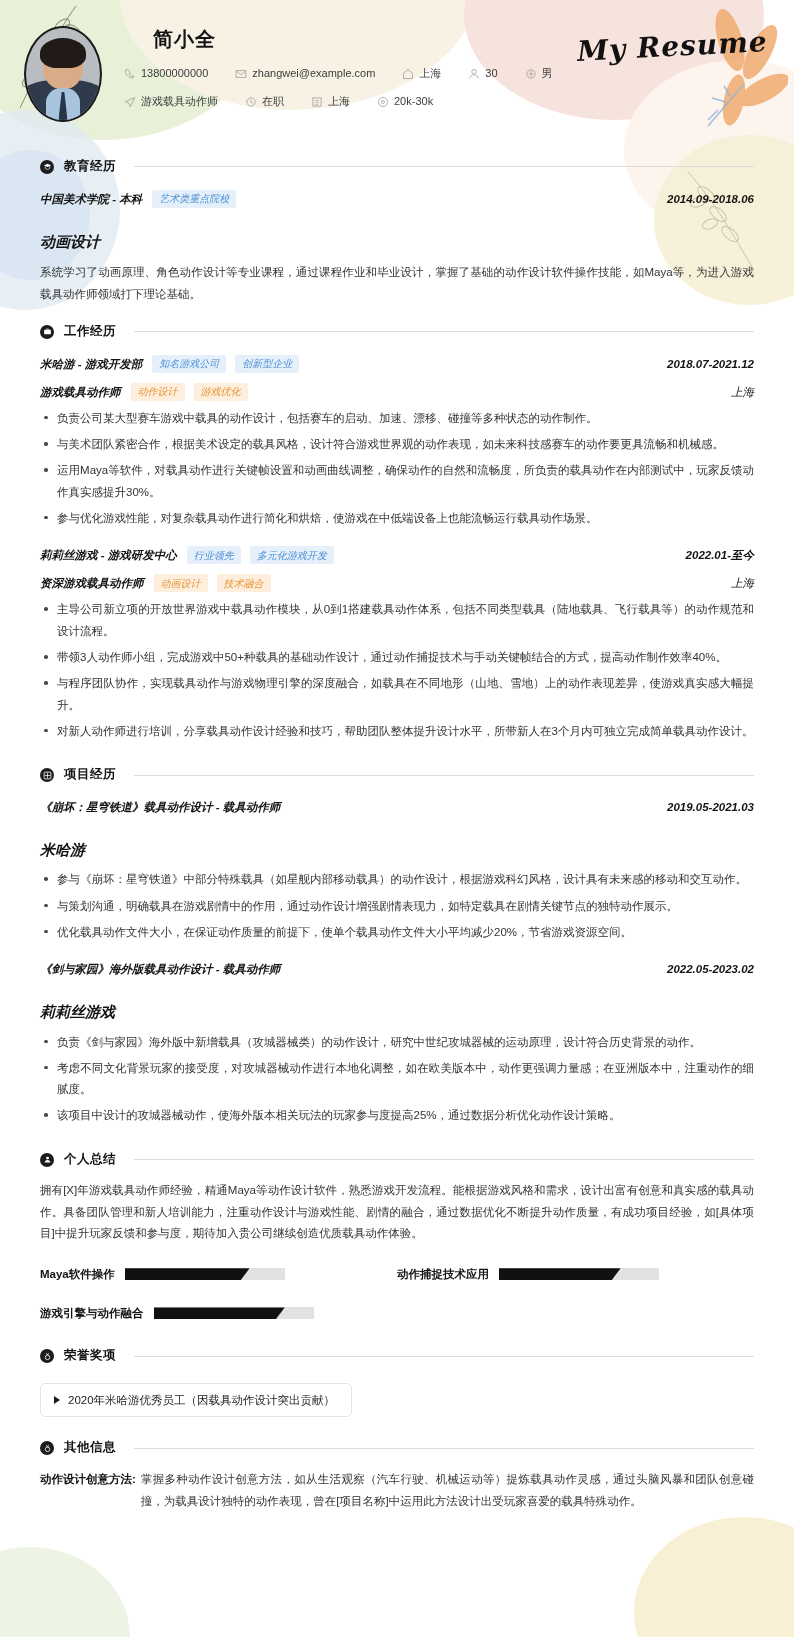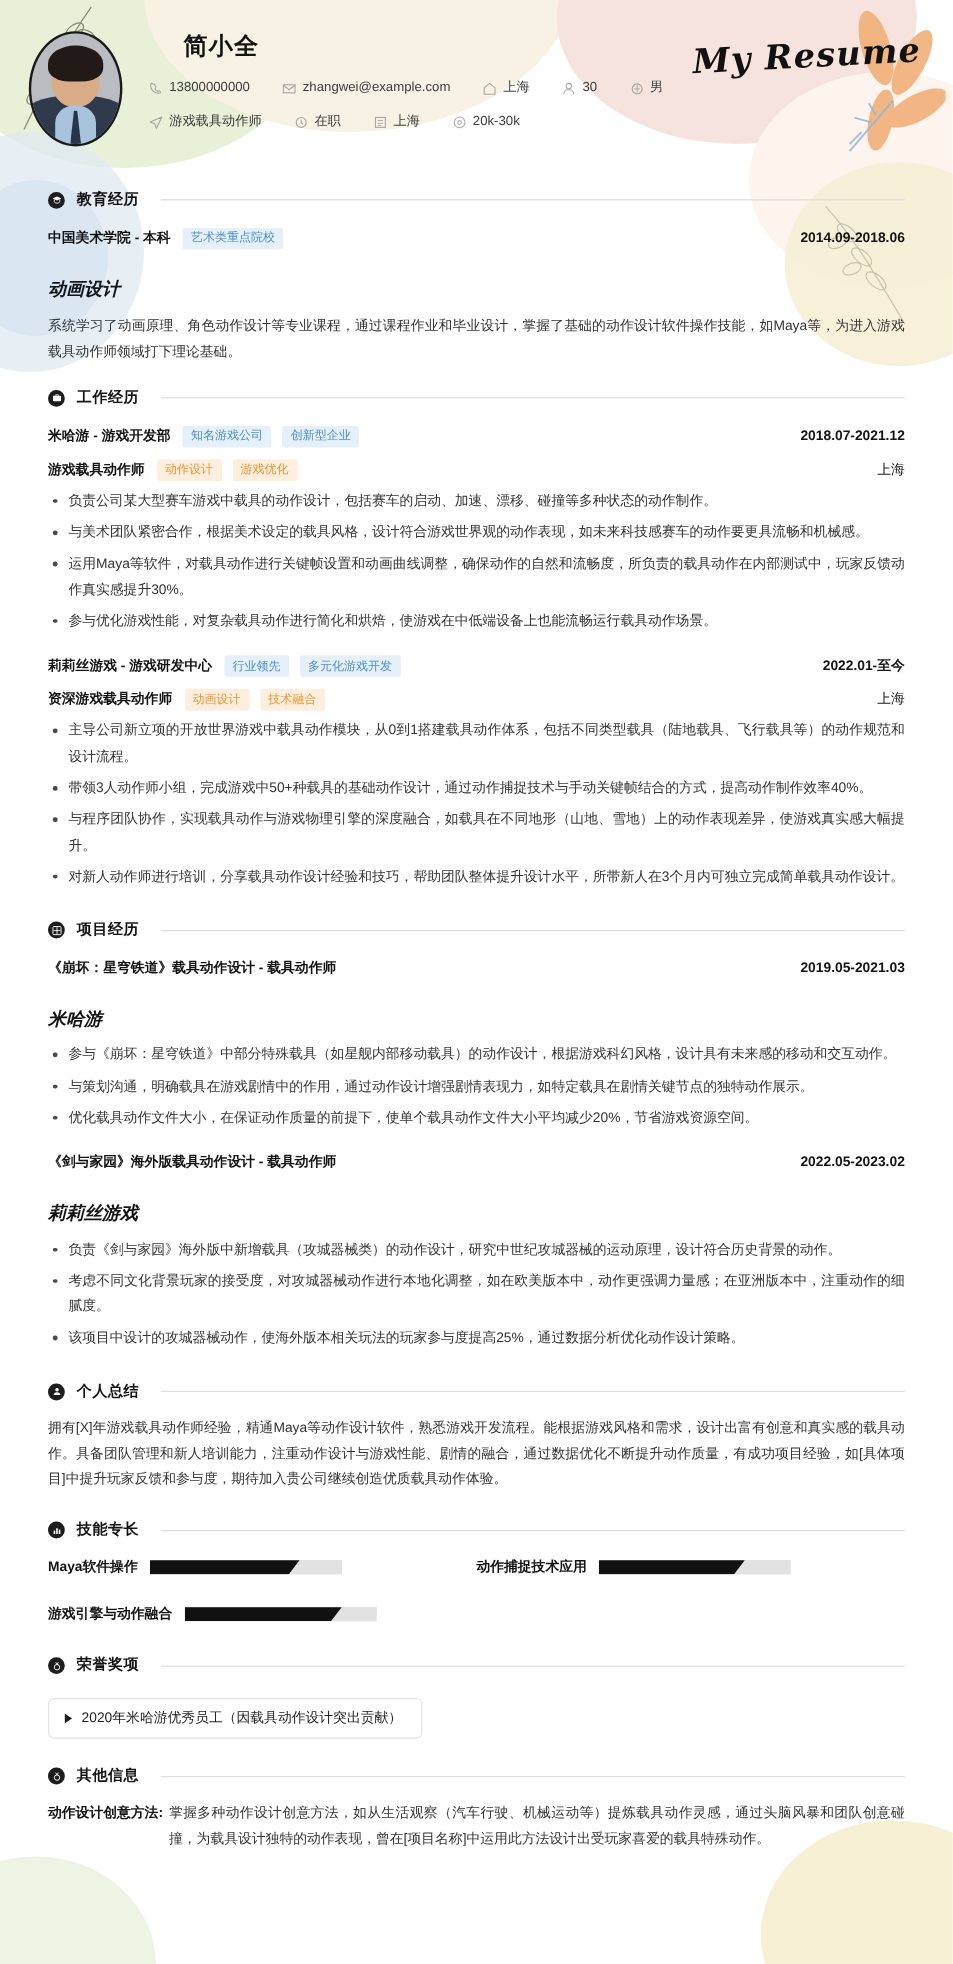--- a/index.html
+++ b/index.html
@@ -80,21 +80,21 @@
   .section { margin-top:16px; }
   .sec-head { display:flex; align-items:center; gap:10px; margin-bottom:6px; }
   .sec-ic { width:14px; height:14px; border-radius:50%; background:#1d1d1d;
     display:flex; align-items:center; justify-content:center; flex:0 0 14px; }
   .sec-ic svg { width:9px; height:9px; display:block; }
   .sec-title { font-size:12.5px; font-weight:bold; color:#141414; letter-spacing:.5px; white-space:nowrap; }
   .sec-rule { flex:1; height:1px; background:#dcdcdc; margin-left:8px; }
 
   .entry { margin-top:11px; }
   .entry:first-of-type { margin-top:9px; }
-  .row { display:flex; align-items:flex-start; justify-content:space-between; gap:10px; }
+  .row { display:flex; align-items:flex-start; justify-content:space-between; gap:10px;font-style:italic; }
   .row-left { display:flex; align-items:center; flex-wrap:wrap; gap:0; min-width:0; }
   .org { font-size:11.5px; font-weight:bold; color:#141414; margin-right:10px; }
   .role { font-size:11.5px; font-weight:bold; color:#141414; margin-right:10px; }
   .date { font-size:11.5px; font-weight:bold; color:#141414; white-space:nowrap; }
   .loc { font-size:11.5px; color:#141414; white-space:nowrap; }
   .tag { font-size:10px; padding:1.5px 7px; border-radius:2px; margin-right:9px; white-space:nowrap; line-height:1.5; }
   .tag.blue { background:#e6f0fb; color:#4a8fd4; }
   .tag.orange { background:#fdeedd; color:#e99433; }
   .sub { font-size:15px; font-weight:bold; color:#141414; margin-top:20px;font-style:italic; }
   .desc { font-size:11.5px; color:#333; margin-top:7px; line-height:1.85; text-align:justify; }
@@ -420,31 +420,20 @@
               <path d="M3 13.5c0-2.7 2.2-4.4 5-4.4s5 1.7 5 4.4z" fill="#fff"></path>
             </svg>
         </span>
         <span class="sec-title">个人总结</span>
         <span class="sec-rule"></span>
       </div>
       <div class="desc" style="margin-top:10px">拥有[X]年游戏载具动作师经验，精通Maya等动作设计软件，熟悉游戏开发流程。能根据游戏风格和需求，设计出富有创意和真实感的载具动作。具备团队管理和新人培训能力，注重动作设计与游戏性能、剧情的融合，通过数据优化不断提升动作质量，有成功项目经验，如[具体项目]中提升玩家反馈和参与度，期待加入贵公司继续创造优质载具动作体验。</div>
     </div>
 
     <div class="section" style="margin-top:20px">
-      <div class="sec-head">
-        <span class="sec-ic">
-          <svg viewBox="0 0 16 16">
-              <rect x="3" y="8" width="2.4" height="5" fill="#fff"></rect>
-              <rect x="6.8" y="4.5" width="2.4" height="8.5" fill="#fff"></rect>
-              <rect x="10.6" y="6.5" width="2.4" height="6.5" fill="#fff"></rect>
-            </svg>
-        </span>
-        <span class="sec-title">技能专长</span>
-        <span class="sec-rule"></span>
-      </div>
       <div class="skills">
         <div class="skill">
           <span class="skill-name">Maya软件操作</span>
           <span class="bar">
               <span class="bar-fill" style="width: 78%;"></span>
             </span>
         </div>
         <div class="skill">
           <span class="skill-name">动作捕捉技术应用</span>
           <span class="bar">

